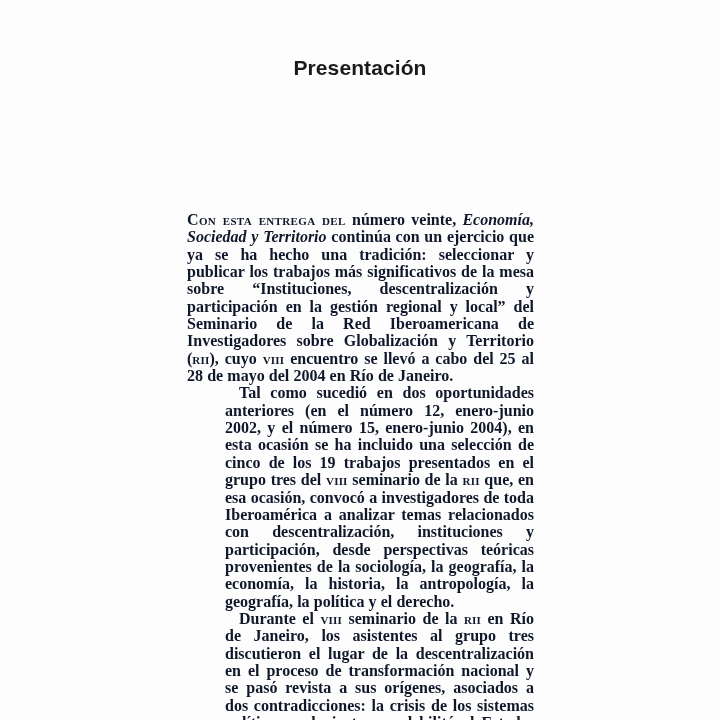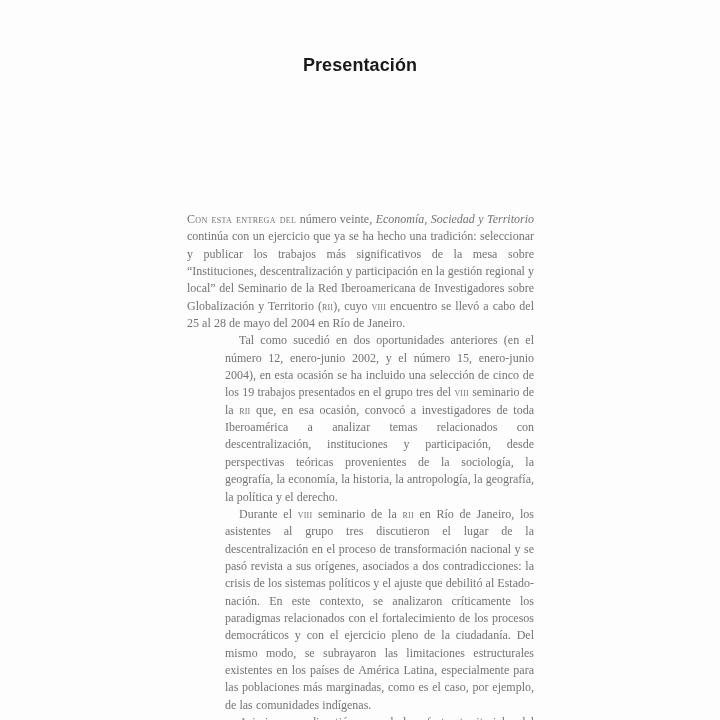--- a/index.html
+++ b/index.html
@@ -30,46 +30,47 @@
     position: absolute;
     left: 0;
     top: 56px;
     width: 720px;
     text-align: center;
   }
   .doc-title {
     display: inline-block;
     font-family: "Liberation Sans", "DejaVu Sans", sans-serif;
     font-weight: bold;
-    font-size: 18px;
+    font-size: 21px;
     letter-spacing: 0.1px;
     color: #1a1a1a;
     margin: 0;
     padding: 0;
     line-height: 1.1;
   }
 
   
   .text-column {
     position: absolute;
     left: 187px;
     top: 211px;
     width: 347px;
   }
 
   .para {
     margin: 0;
     padding: 0;
-    font-size: 12px;
+    font-size: 16px;
     line-height: 17.35px;
     text-align: justify;
     text-justify: inter-word;
-    color: #737373;
+    color: #0f172a;
     hyphens: manual;
     word-spacing: 0.01em;
+    font-weight: bold;
   }
   .para.indent {
     text-indent: 14px;
     margin-left: 38px;
   }
 
   .smallcaps {
     font-variant: small-caps;
     letter-spacing: 0.35px;
   }

